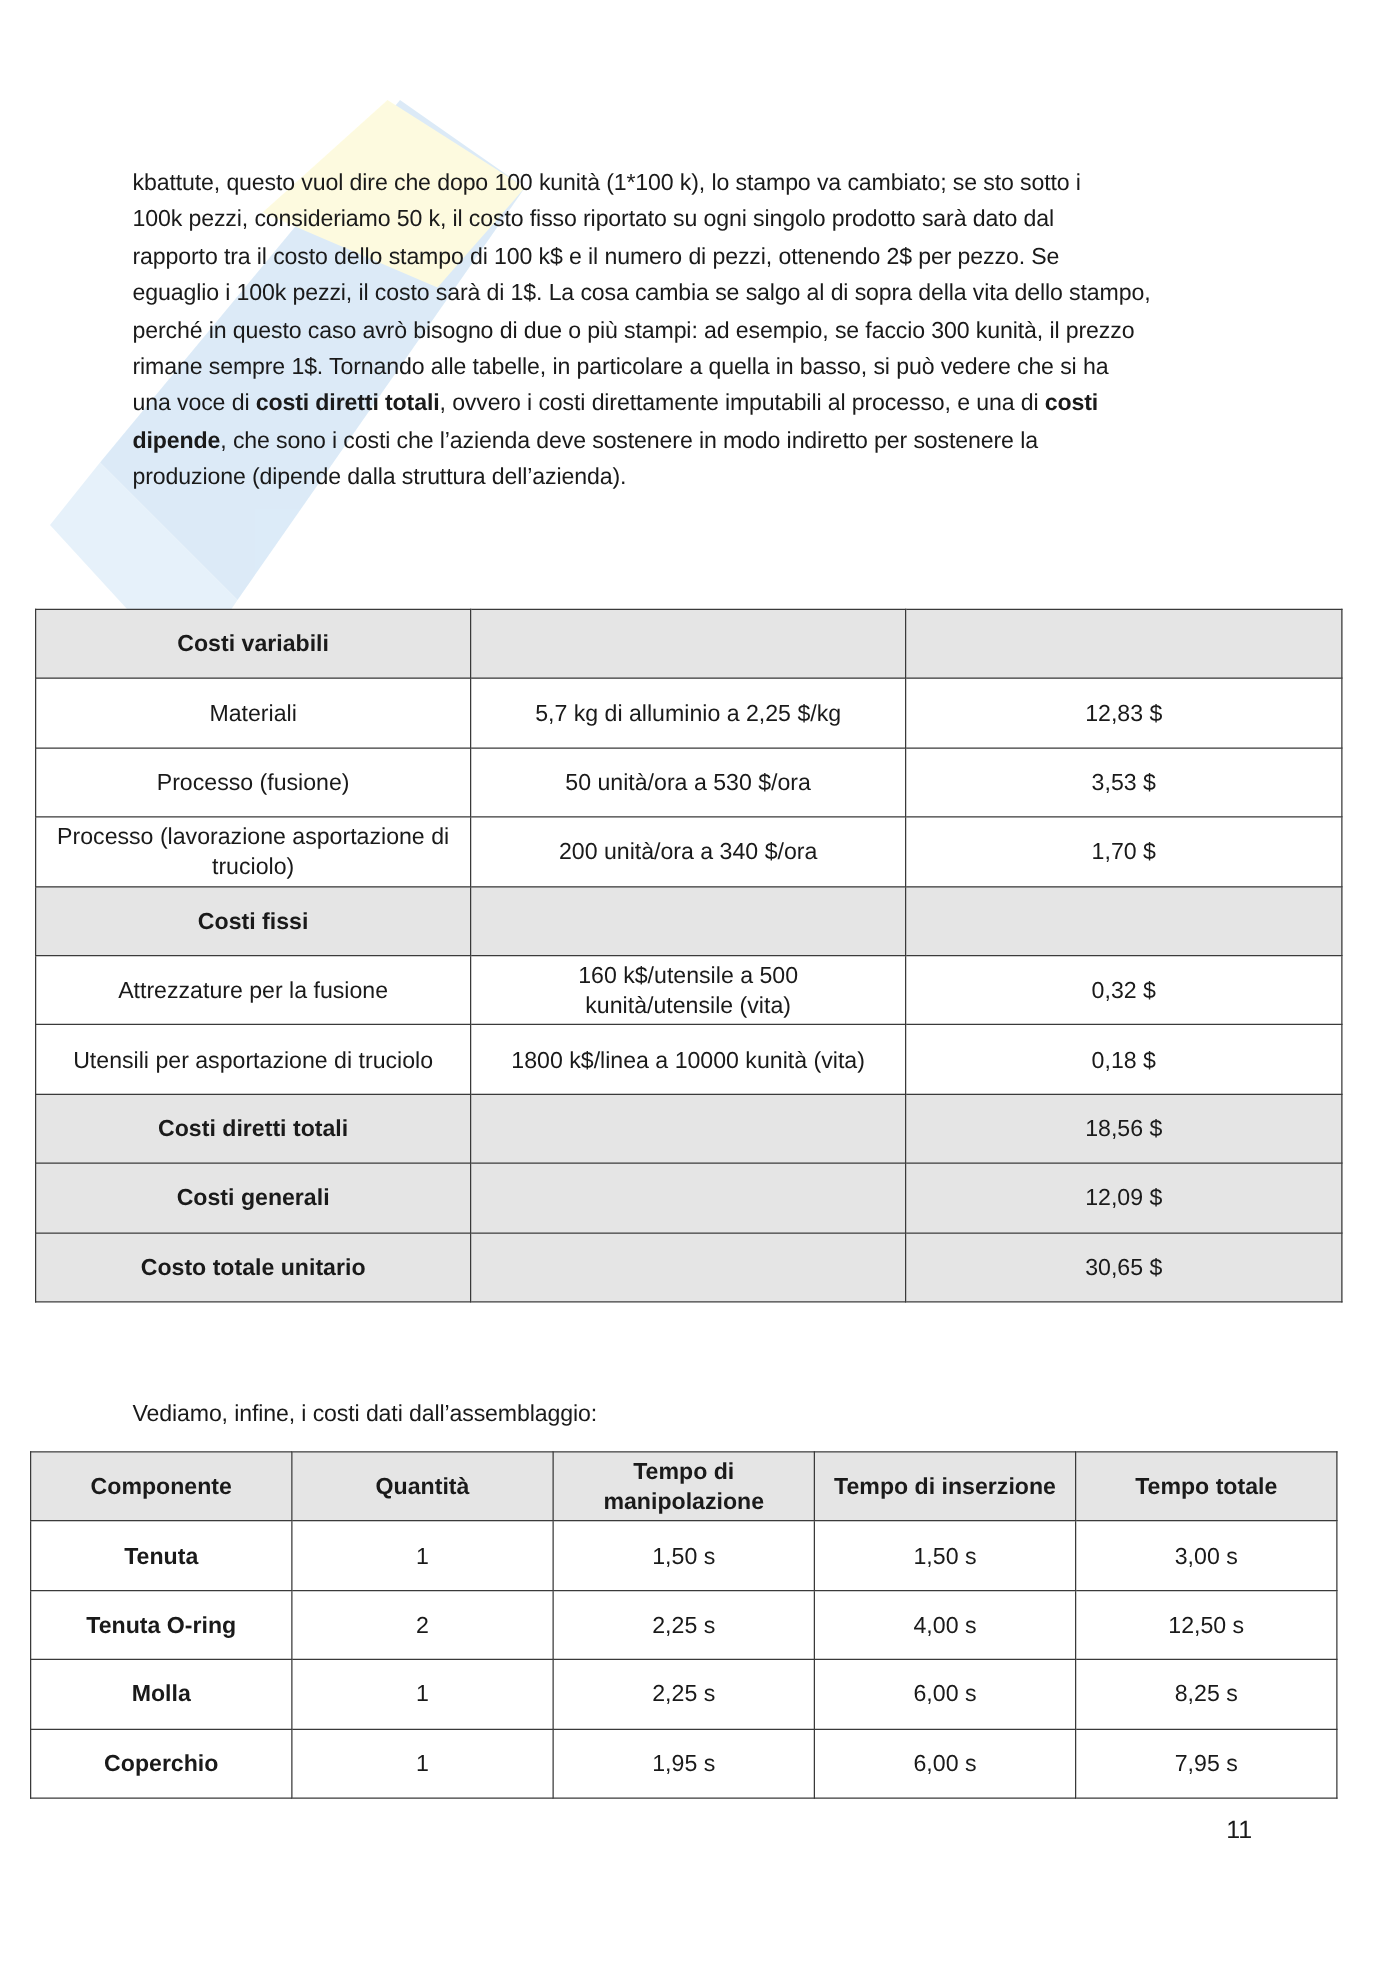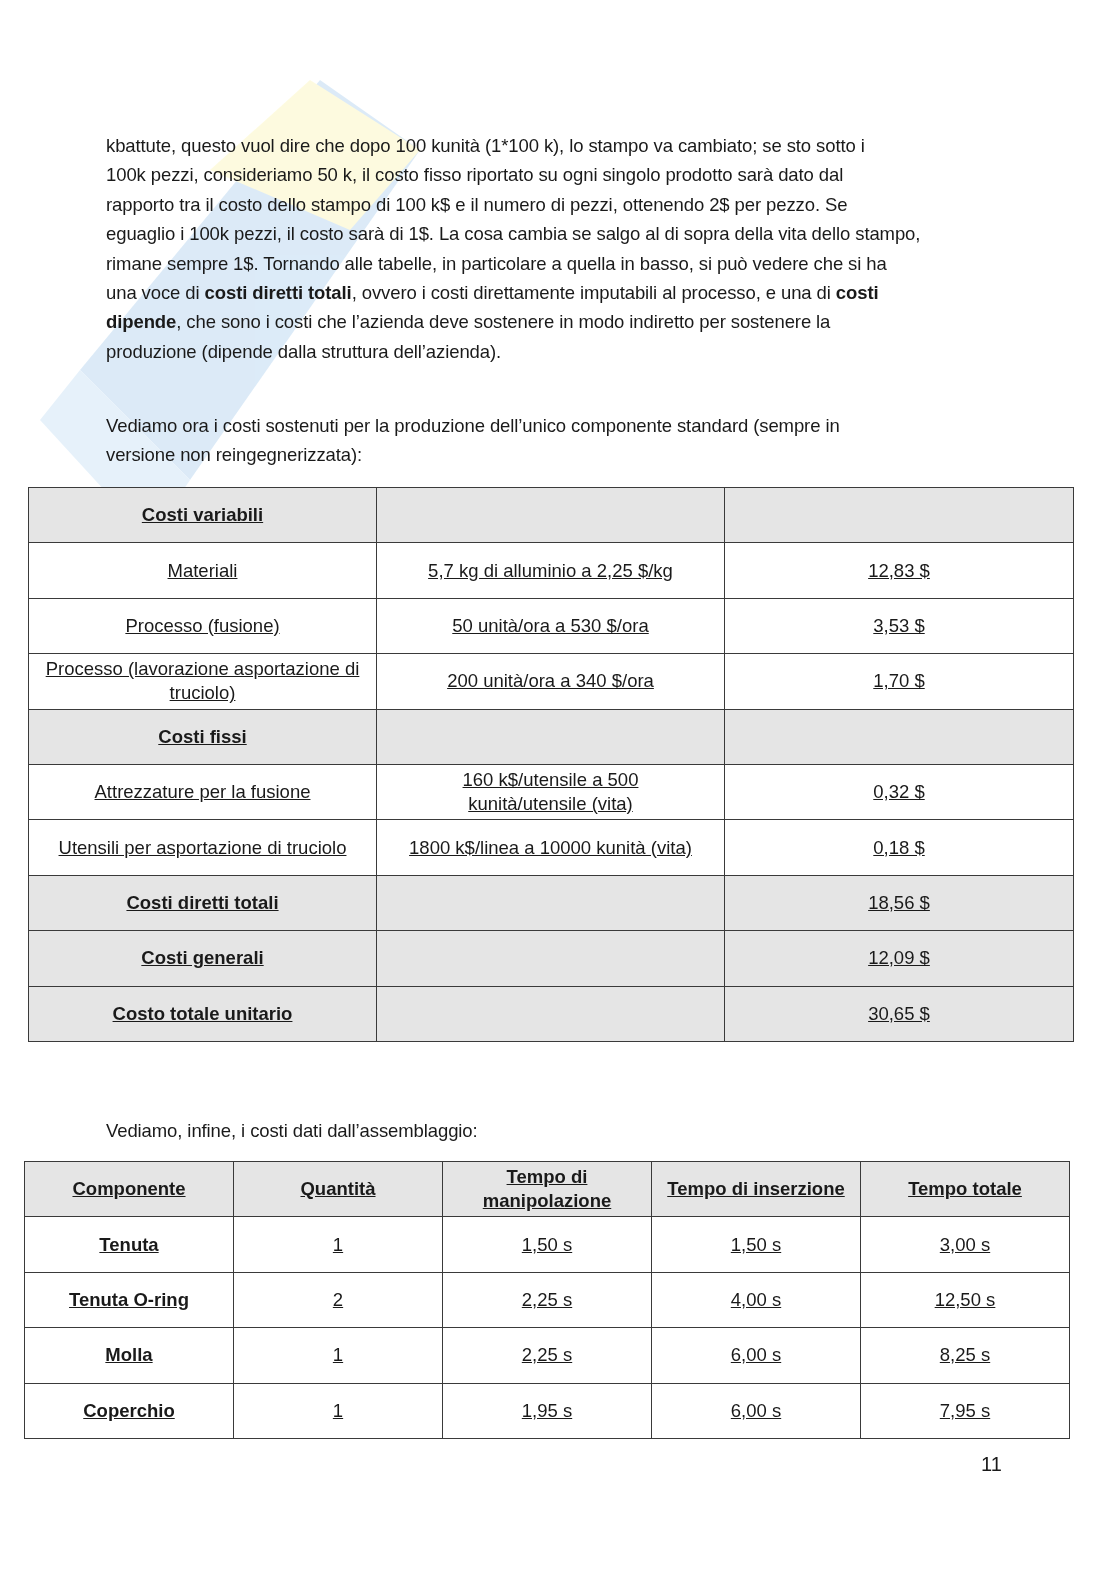--- a/index.html
+++ b/index.html
@@ -17,21 +17,21 @@
     position: absolute; left: 106px; width: 900px;
     font-size: 18.5px; line-height: 29.4px; letter-spacing: -0.1px;
   }
   .para b { font-weight: bold; }
   table {
     position: absolute; border-collapse: collapse; table-layout: fixed;
     font-size: 18.5px;
   }
   td, th {
     border: 1.5px solid #3a3a3a; text-align: center; vertical-align: middle;
-    padding: 0 6px; line-height: 24px; text-decoration: underline;
+    padding: 0 6px; line-height: 24px;
   }
   .shade { background: #e5e5e5; }
   .bold { font-weight: bold; }
   #cost-table { left: 28px; top: 487px; width: 1045px; }
   #cost-table tr { height: 55.4px; }
   #asm-table { left: 24px; top: 1161px; width: 1045px; }
   #asm-table tr { height: 55.4px; }
   .page-number { position: absolute; left: 981px; top: 1453px; font-size: 20px; }
 </style>
 </head>
@@ -45,30 +45,27 @@
   </g>
 </svg>
 
 <div class="page">
 
   <div class="para" style="top:131px;">
     <div>kbattute, questo vuol dire che dopo 100 kunità (1*100 k), lo stampo va cambiato; se sto sotto i</div>
     <div>100k pezzi, consideriamo 50 k, il costo fisso riportato su ogni singolo prodotto sarà dato dal</div>
     <div>rapporto tra il costo dello stampo di 100 k$ e il numero di pezzi, ottenendo 2$ per pezzo. Se</div>
     <div>eguaglio i 100k pezzi, il costo sarà di 1$. La cosa cambia se salgo al di sopra della vita dello stampo,</div>
+    <div>perché in questo caso avrò bisogno di due o più stampi: ad esempio, se faccio 300 kunità, il prezzo</div>
     <div>rimane sempre 1$.  Tornando alle tabelle, in particolare a quella in basso, si può vedere che si ha</div>
     <div><span>una voce di </span><b>costi diretti totali</b><span>, ovvero i costi direttamente imputabili al processo, e una di </span><b>costi</b></div>
     <div><b>dipende</b><span>, che sono i costi che l’azienda deve sostenere in modo indiretto per sostenere la</span></div>
     <div>produzione (dipende dalla struttura dell’azienda).</div>
   </div>
 
-  <div class="para" style="top:411px;">
-    <div>Vediamo ora i costi sostenuti per la produzione dell’unico componente standard (sempre in</div>
-    <div>versione non reingegnerizzata):</div>
-  </div>
 
   <table id="cost-table">
     <colgroup>
         <col style="width:348px">
         <col style="width:348px">
         <col style="width:349px">
       </colgroup>
     <tbody>
       <tr class="shade">
         <td class="bold">Costi variabili</td>

